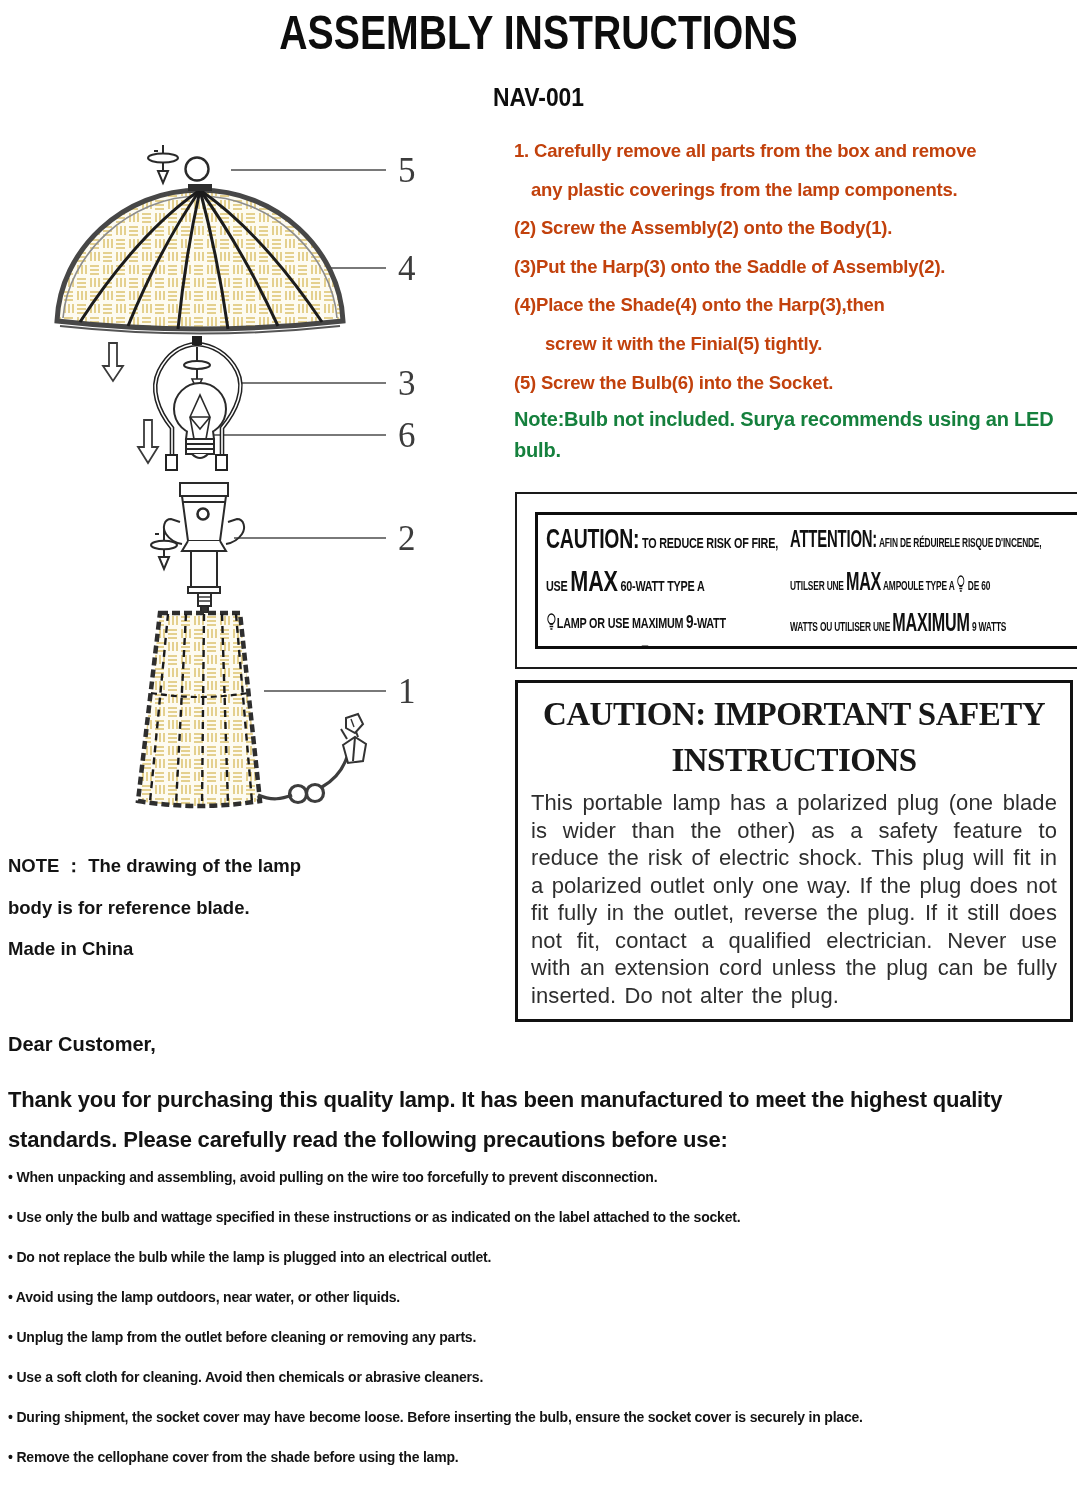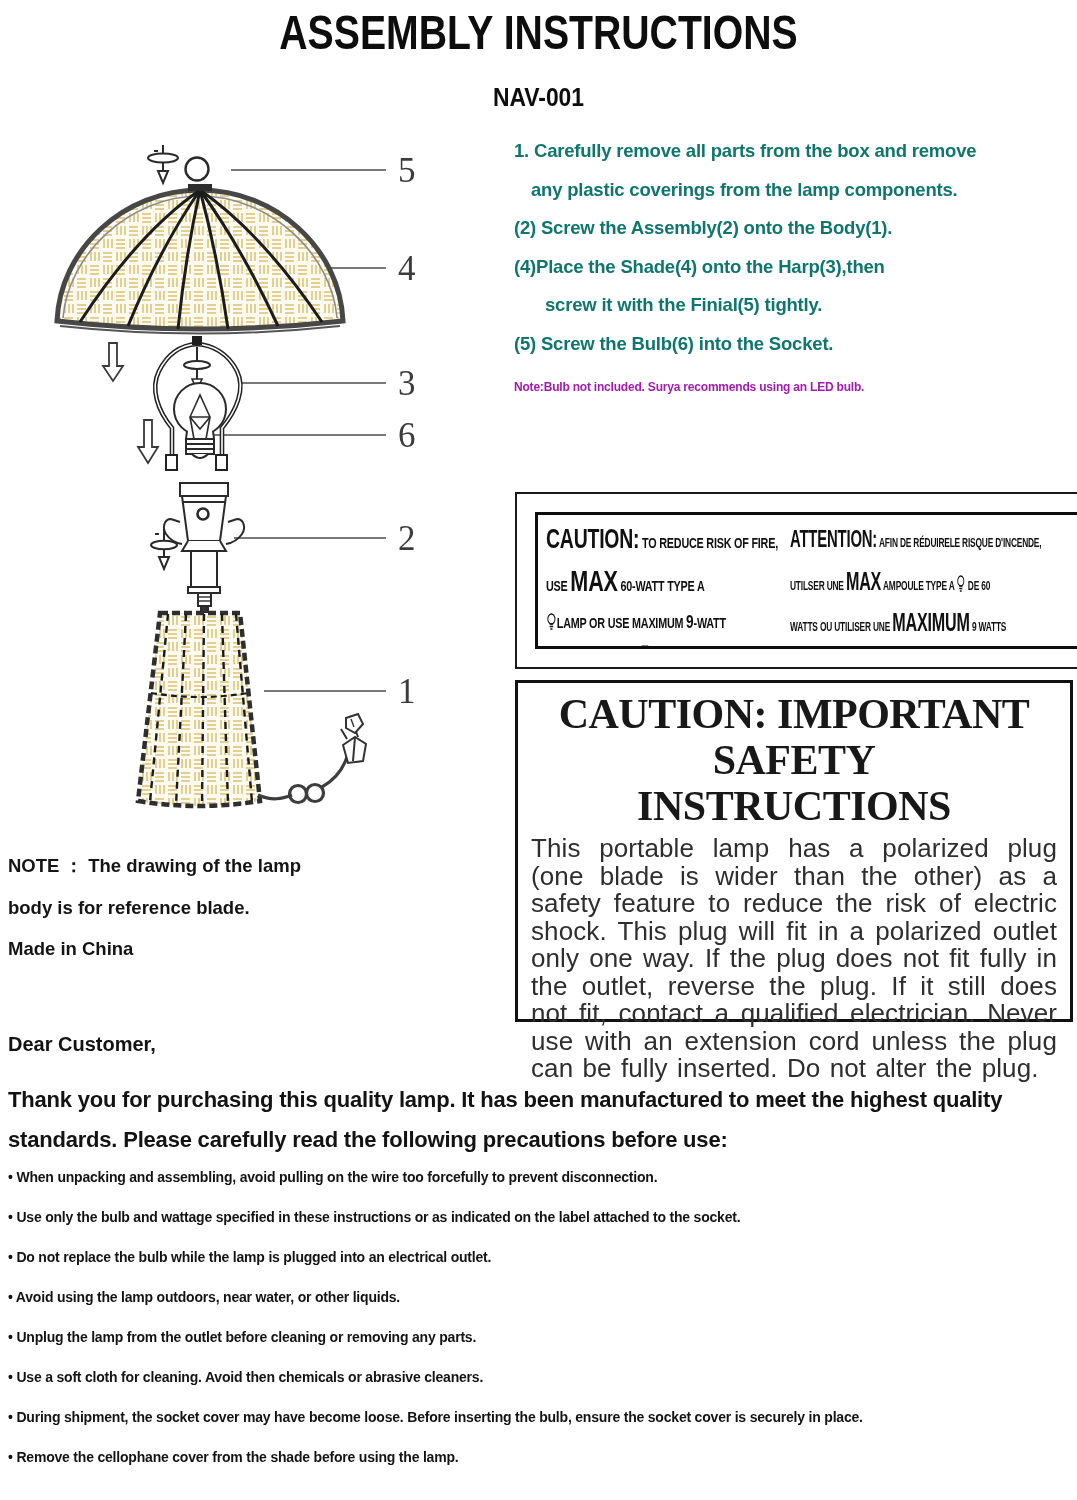--- a/index.html
+++ b/index.html
@@ -15,24 +15,24 @@
   }
   .model{
     position:absolute;top:82px;left:0;width:1077px;text-align:center;
     font-size:26px;font-weight:bold;color:#0d0d0d;
     transform:scaleX(0.88);transform-origin:center top;
   }
   
   .diagram{position:absolute;left:10px;top:133px;width:470px;height:702px;}
   
   .steps{position:absolute;left:514px;top:132px;width:562px;}
-  .sline{font-weight:bold;font-size:18.5px;line-height:38.6px;white-space:nowrap;color:#0f766e;letter-spacing:-0.2px;}
+  .sline{font-weight:bold;font-size:18.5px;line-height:38.6px;white-space:nowrap;color:#c2410c;letter-spacing:-0.2px;}
   .sline.ind1{padding-left:17px;}
   .sline.ind2{padding-left:31px;}
-  .snote{font-weight:bold;font-size:12px;line-height:31px;width:552px;margin-top:8px;color:#a21caf;letter-spacing:-0.2px;}
+  .snote{font-weight:bold;font-size:20px;line-height:31px;width:552px;margin-top:2px;color:#15803d;letter-spacing:-0.2px;}
   
   .wlabel{
     position:absolute;left:515px;top:492px;width:648px;height:177px;
     border:2px solid #1a1a1a;padding:18px;box-sizing:border-box;background:#fff;
   }
   .wlabel-inner{
     border:3px solid #0d0d0d;height:100%;box-sizing:border-box;
     display:flex;padding:6px 4px 2px 8px;overflow:hidden;
   }
   .wcol{color:#101010;font-weight:bold;}
@@ -55,25 +55,25 @@
   .fr .big{font-size:24px;}
   .fr .big2{font-size:26px;}
   .cert{font-size:1.05em;letter-spacing:0px;}
   .wicon{display:inline-block;vertical-align:-2px;margin:0 1px;}
   
   .slabel{
     position:absolute;left:515px;top:680px;width:558px;height:342px;
     border:3px solid #111;box-sizing:border-box;background:#fff;padding:8px 13px 0 13px;
   }
   .sl-h{
-    font-family:"Liberation Serif",serif;font-weight:bold;font-size:42px;
+    font-family:"Liberation Serif",serif;font-weight:bold;font-size:33px;
     text-align:center;line-height:46px;color:#181818;letter-spacing:-0.5px;
   }
   .sl-body{
-    margin-top:6px;font-size:26px;line-height:27.5px;text-align:justify;
+    margin-top:6px;font-size:22px;line-height:27.5px;text-align:justify;
     color:#2e2e2e;letter-spacing:0.1px;word-spacing:2px;
   }
   
   .note{position:absolute;left:8px;top:845px;width:420px;font-weight:bold;font-size:18.5px;color:#141414;}
   .note div{line-height:41.5px;}
   
   .customer{position:absolute;left:8px;top:1033px;width:1064px;color:#131313;}
   .salutation{font-size:20px;font-weight:bold;margin-bottom:24px;}
   .intro{font-size:22px;font-weight:bold;line-height:40px;letter-spacing:-0.2px;}
   .bullets{margin-top:1px;}
@@ -216,20 +216,21 @@
       <line x1="348" y1="604" x2="344" y2="593"></line>
       <path d="M336,585 L348,581 L353,591 L345,600 L336,595 Z"></path>
       <line x1="341" y1="586" x2="344" y2="594" stroke-width="1.4"></line>
     </g>
   </svg>
 
   <div class="steps">
     <div class="sline">1. Carefully remove all parts from the box and remove</div>
     <div class="sline ind1">any plastic coverings from the lamp components.</div>
     <div class="sline">(2) Screw the Assembly(2) onto the Body(1).</div>
+    <div class="sline">(3)Put the Harp(3) onto the Saddle of Assembly(2).</div>
     <div class="sline">(4)Place the Shade(4) onto the Harp(3),then</div>
     <div class="sline ind2">screw it with the Finial(5) tightly.</div>
     <div class="sline">(5) Screw the Bulb(6) into the Socket.</div>
     <div class="snote">Note:Bulb not included. Surya recommends using an LED bulb.</div>
   </div>
 
   <div class="wlabel">
     <div class="wlabel-inner">
       <div class="wcol en">
         <div class="wl wl1"><span class="big">CAUTION:</span> <span>TO REDUCE RISK OF FIRE,</span></div>

